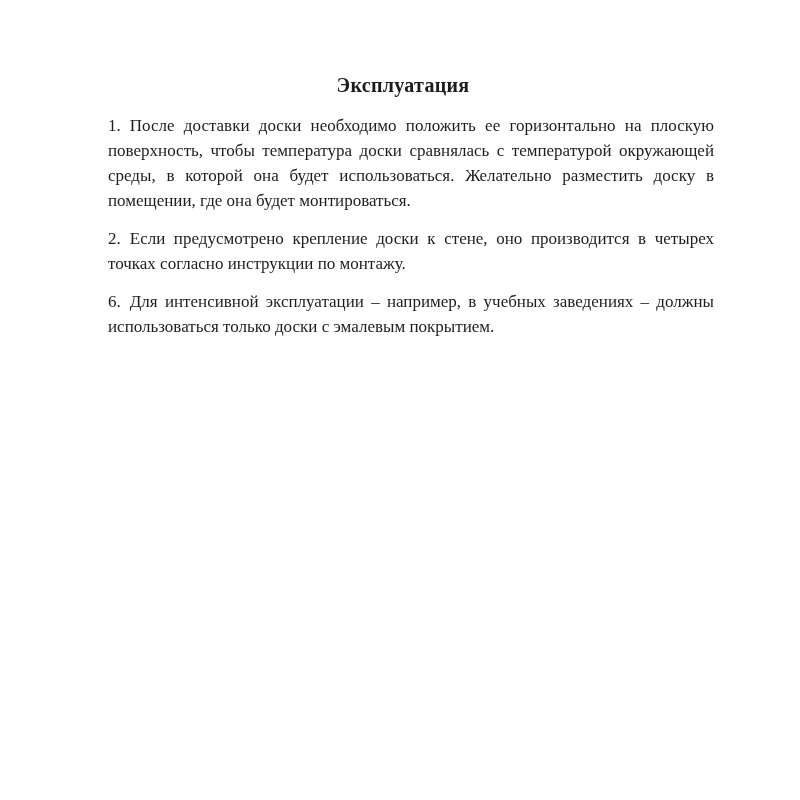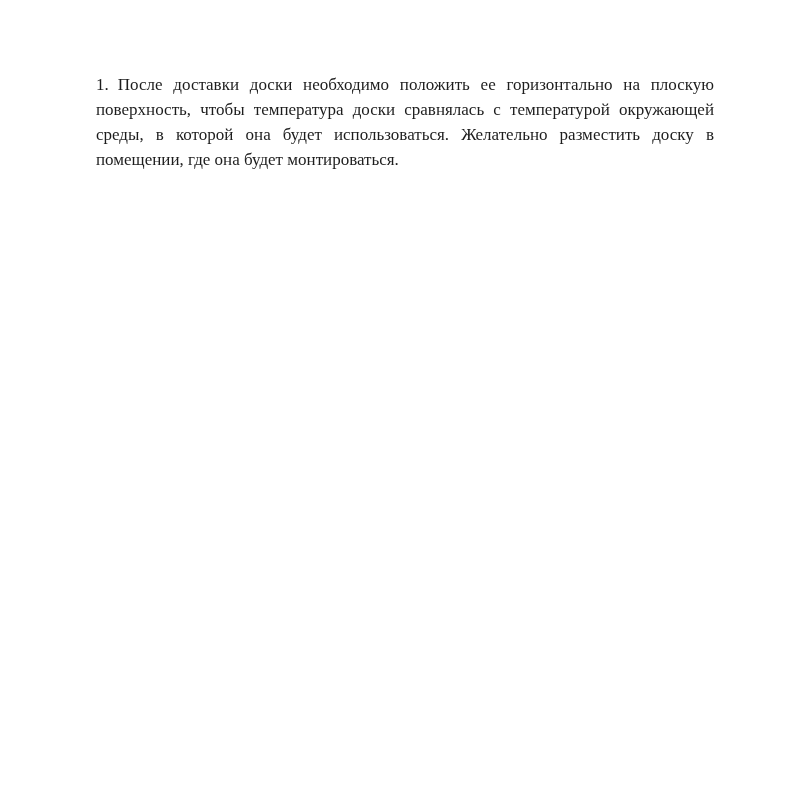--- a/index.html
+++ b/index.html
@@ -23,34 +23,37 @@
     font-weight: bold;
     text-align: center;
     line-height: 26px;
     margin: 0 0 15px 0;
     letter-spacing: 0.3px;
   }
   .item {
     font-size: 17px;
     line-height: 25px;
     text-align: justify;
-    margin: 0 0 13px 4px;
+    margin: 0 0 13px 16px;
   }
   .item .num {
     display: inline-block;
     margin-right: 9px;
   }
 </style>
 </head>
 <body>
 
 <div class="page">
 
+  <h1 class="title">Эксплуатация</h1>
 
   <p class="item"><span class="num">1.</span><span class="txt">После доставки доски необходимо положить ее горизонтально на плоскую поверхность, чтобы температура доски сравнялась с температурой окружающей среды, в которой она будет использоваться. Желательно разместить доску в помещении, где она будет монтироваться.</span></p>
+
+  <p class="item"><span class="num">2.</span><span class="txt">Если предусмотрено крепление доски к стене, оно производится в четырех точках согласно инструкции по монтажу.</span></p>
 
 
 
 
-
+  <p class="item"><span class="num">6.</span><span class="txt">Для интенсивной эксплуатации – например, в учебных заведениях – должны использоваться только доски с эмалевым покрытием.</span></p>
 
 
 </div>
 
 </body></html>

